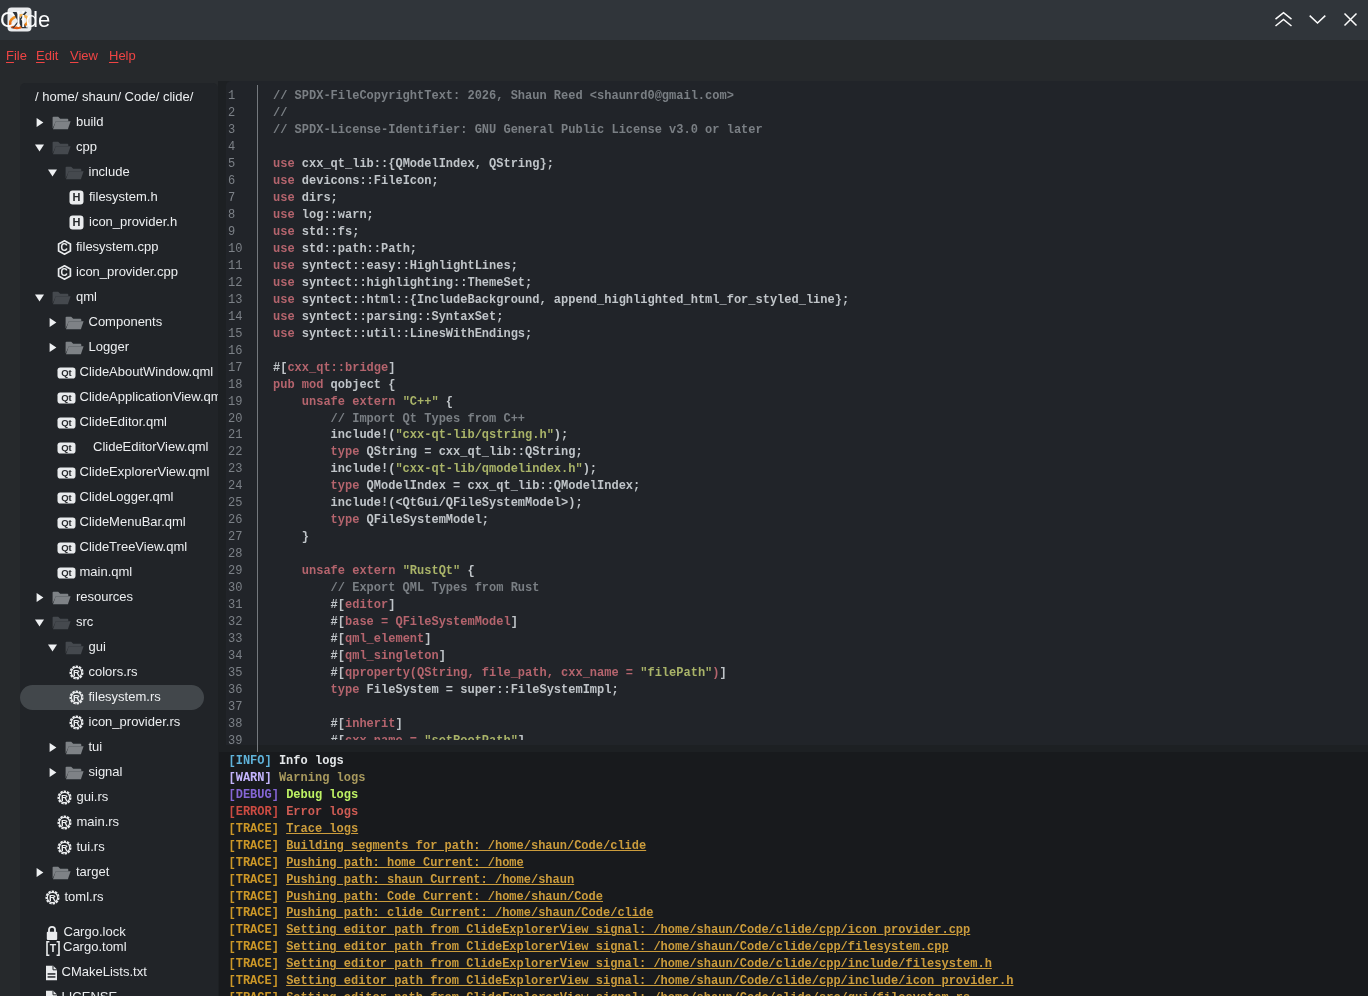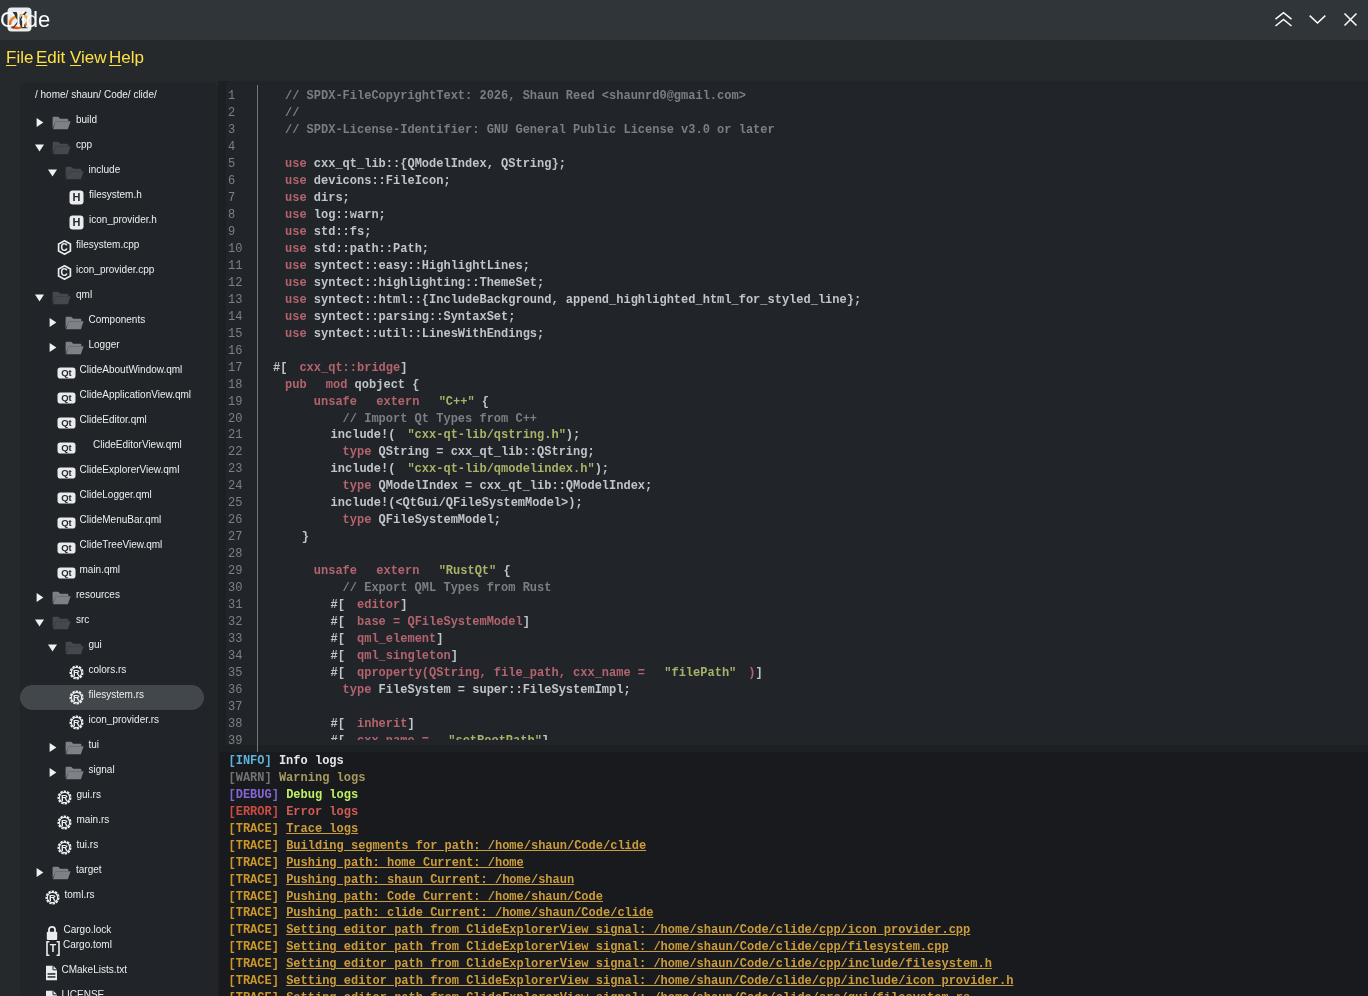--- a/index.html
+++ b/index.html
@@ -2,44 +2,44 @@
 <html><head><meta charset="utf-8"><style>
 * { margin:0; padding:0; box-sizing:border-box; }
 html,body { width:1368px; height:996px; overflow:hidden; background:#26292c;
   font-family:"Liberation Sans", sans-serif; }
 .ab { position:absolute; }
 
 #titlebar { position:absolute; left:0; top:0; width:1368px; height:40px; background:#30353a; }
 #title { position:absolute; left:0; top:7px; width:1368px; text-align:left; color:#fbfcfd; font-size:22px; }
 
 #menubar { position:absolute; left:0; top:40px; width:1368px; height:43px; background:#26292c; }
-.mi { position:absolute; top:7.5px; color:#fde047; font-size:17px; }
+.mi { position:absolute; top:7.5px; color:#ef4444; font-size:13px; }
 .mi u { text-underline-offset:2px; }
 
 #gapv { position:absolute; left:218px; top:81px; width:1150px; height:915px; background:#1d2023; }
 #sidebar { position:absolute; left:20px; top:83px; width:198px; height:913px; background:#212428;
   border-radius:5px 5px 0 0; overflow:hidden; }
 .trow { position:absolute; left:0; width:198px; height:25px; }
 .trow.sel { background:#42474b; border-radius:12.5px; width:184px; }
-.tl { position:absolute; top:4px; color:#eceef0; font-size:10px; white-space:nowrap; }
+.tl { position:absolute; top:4px; color:#eceef0; font-size:13px; white-space:nowrap; }
 #editor { position:absolute; left:226px; top:81px; width:1142px; height:664px; background:#212429;
   border-radius:5px 0 0 0; overflow:hidden; }
 #gut { position:absolute; left:2px; top:6.8px; color:#7c8187; font-weight:400; }
 #gutline { position:absolute; left:257px; top:85px; width:1px; height:667px; background:#75797e; }
 #codewrap { position:absolute; left:47px; top:6.8px; width:1093px; height:652.2px; overflow:hidden; }
 #code { color:#c0c5c9; }
 pre { font-family:"Liberation Mono", monospace; font-size:12px; line-height:16.99px; white-space:pre; font-weight:600; letter-spacing:0; }
-i { font-style:normal;margin-left:12px; }
+i { font-style:normal; }
 .k { color:#b4646d; } .s { color:#a9b368; } .c { color:#7a7f84; }
 
 #log { position:absolute; left:219px; top:752px; width:1149px; height:244px; background:#181a1d; overflow:hidden; }
 #logp { position:absolute; left:9.5px; top:1.2px; line-height:16.92px; }
 #logp b { font-weight:bold; }
 .li { color:#5fb2d9; } .lim { color:#e4e7e9; }
-.lw { color:#737373; } .lwm { color:#a99a5e; }
+.lw { color:#c4b5fd; } .lwm { color:#a99a5e; }
 .ld { color:#8566d6; } .ldm { color:#bef264; }
 .le { color:#cc4b42; } .lem { color:#cf5c54; }
 .lt { color:#cc9727; } .ltm { color:#cb9c3c;text-decoration:underline; }
 </style></head>
 <body>
 <div id="titlebar">
   <svg class="ab" style="left:7px;top:7px" width="25" height="25" viewBox="0 0 25 25">
     <defs>
         <linearGradient id="xg" x1="0" y1="1" x2="1" y2="0">
       <stop offset="0" stop-color="#dd4814"></stop>

